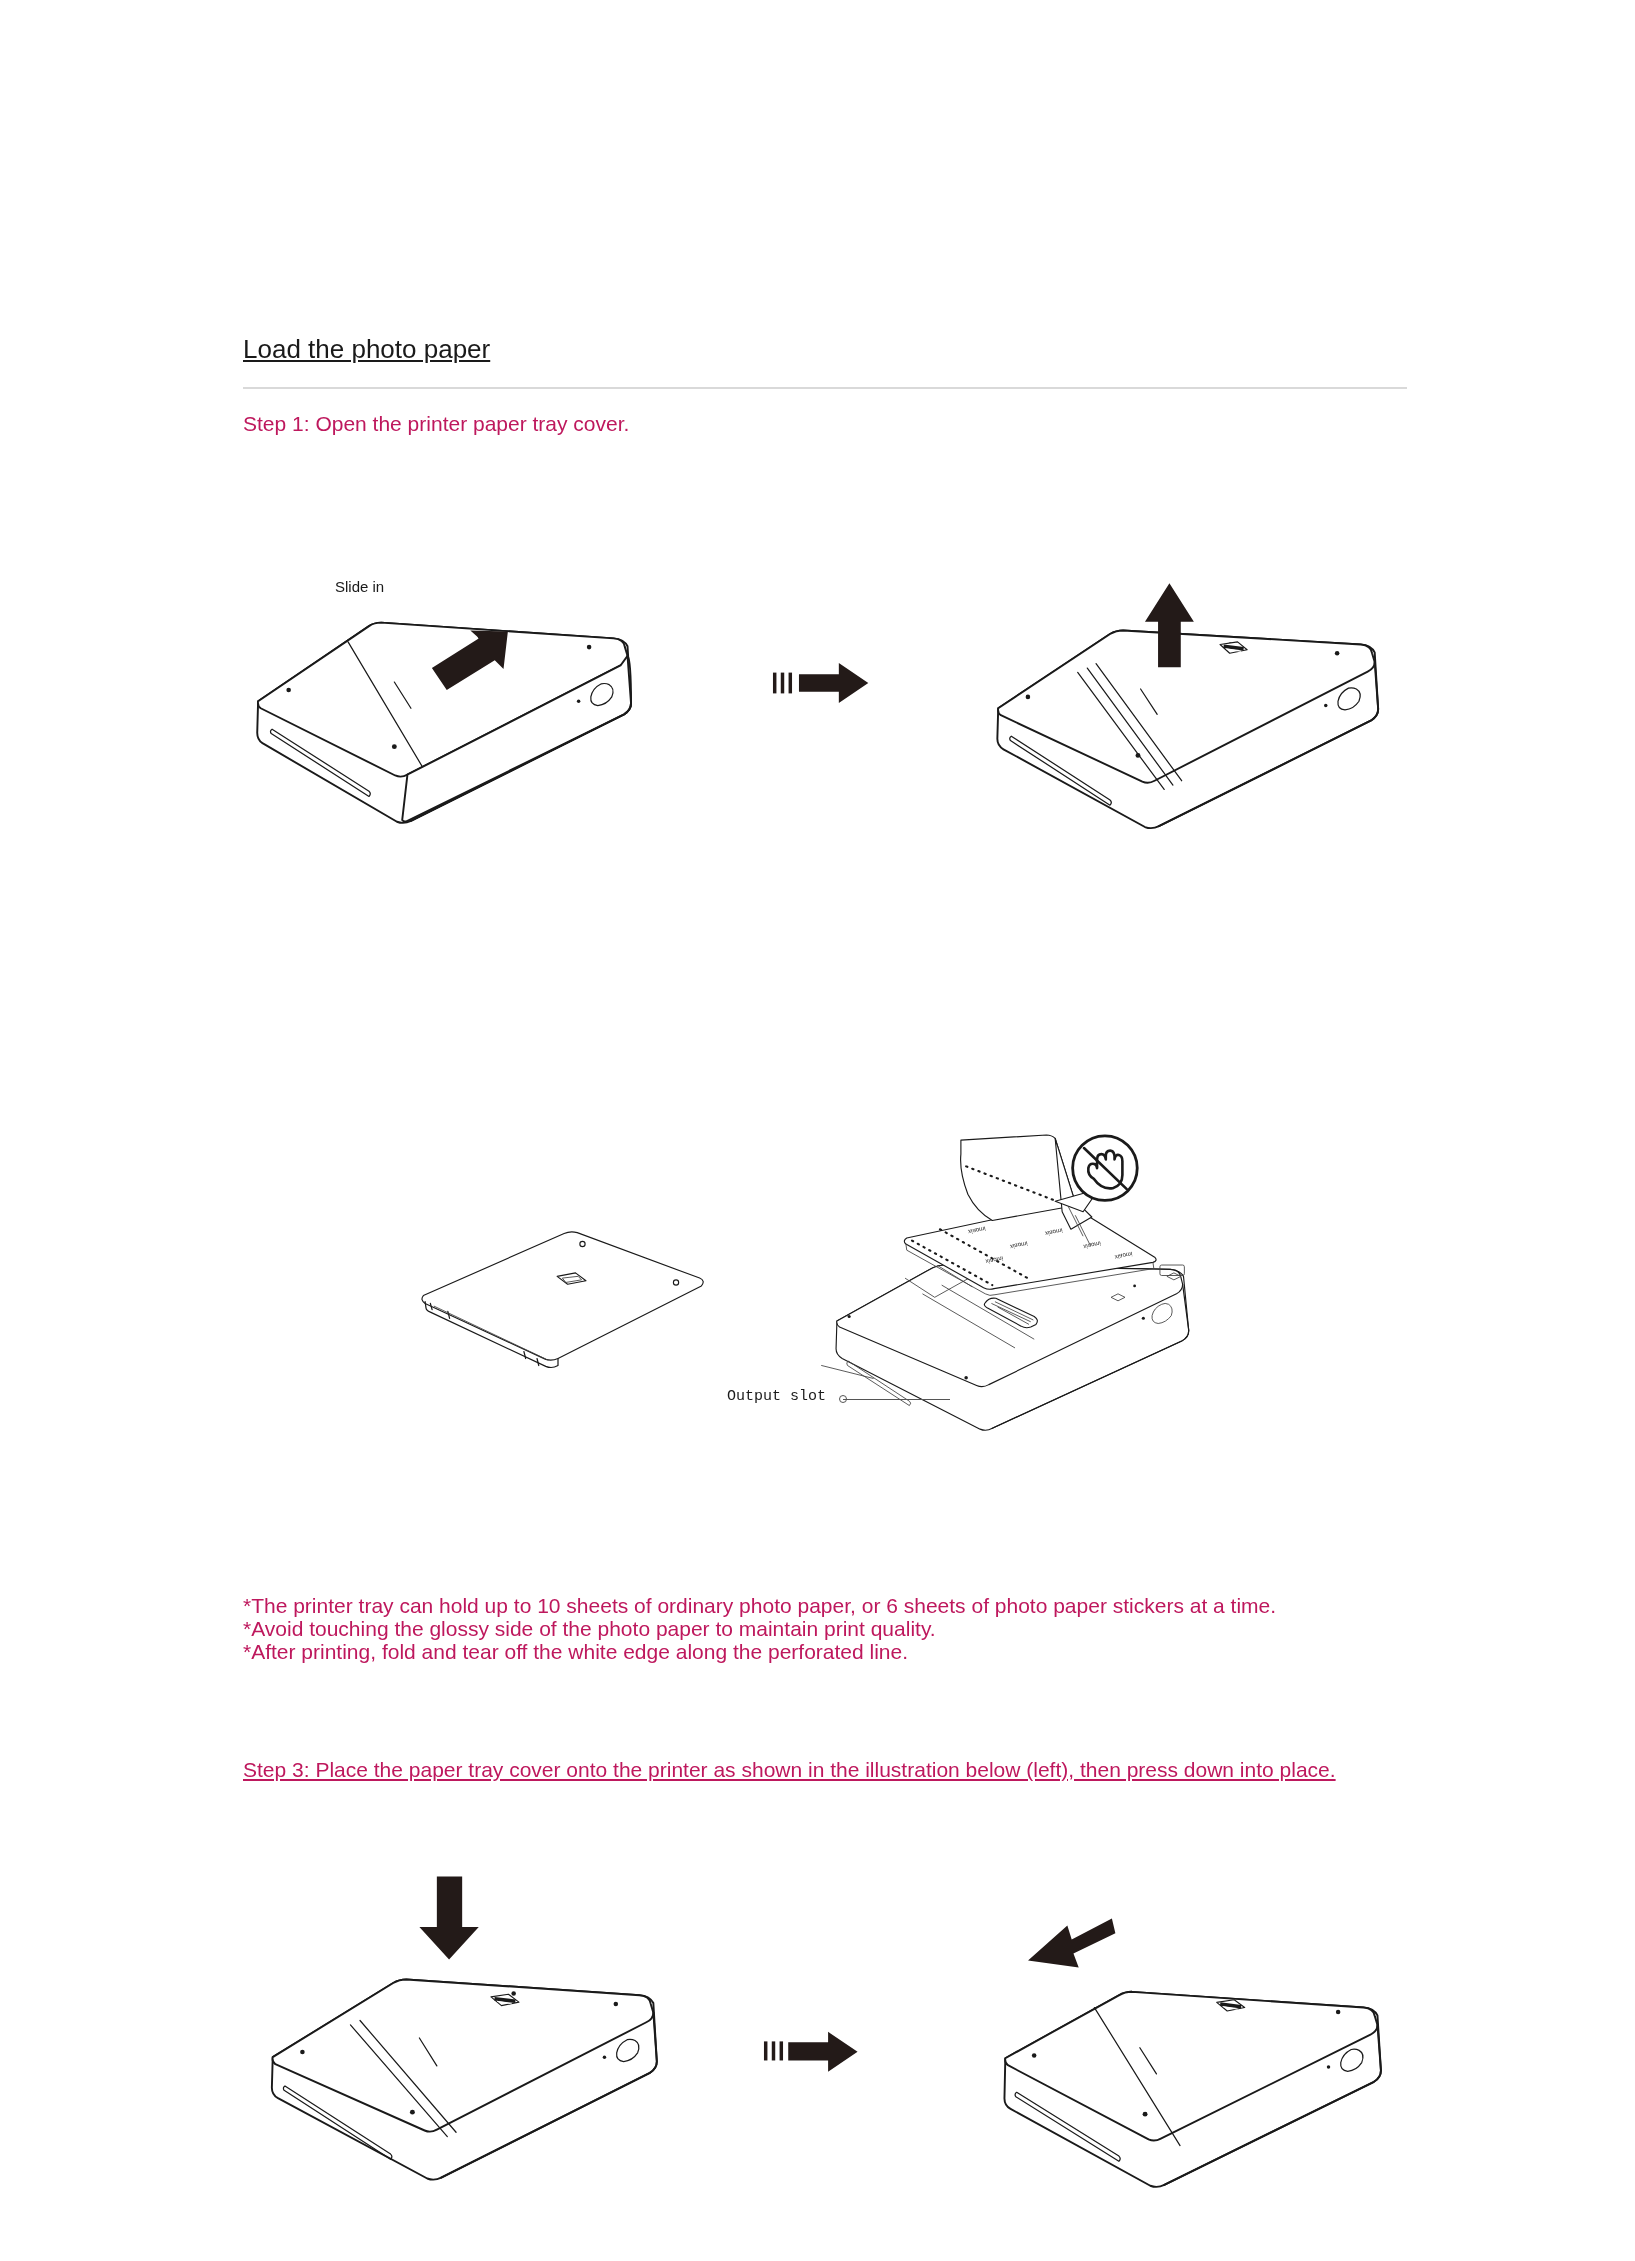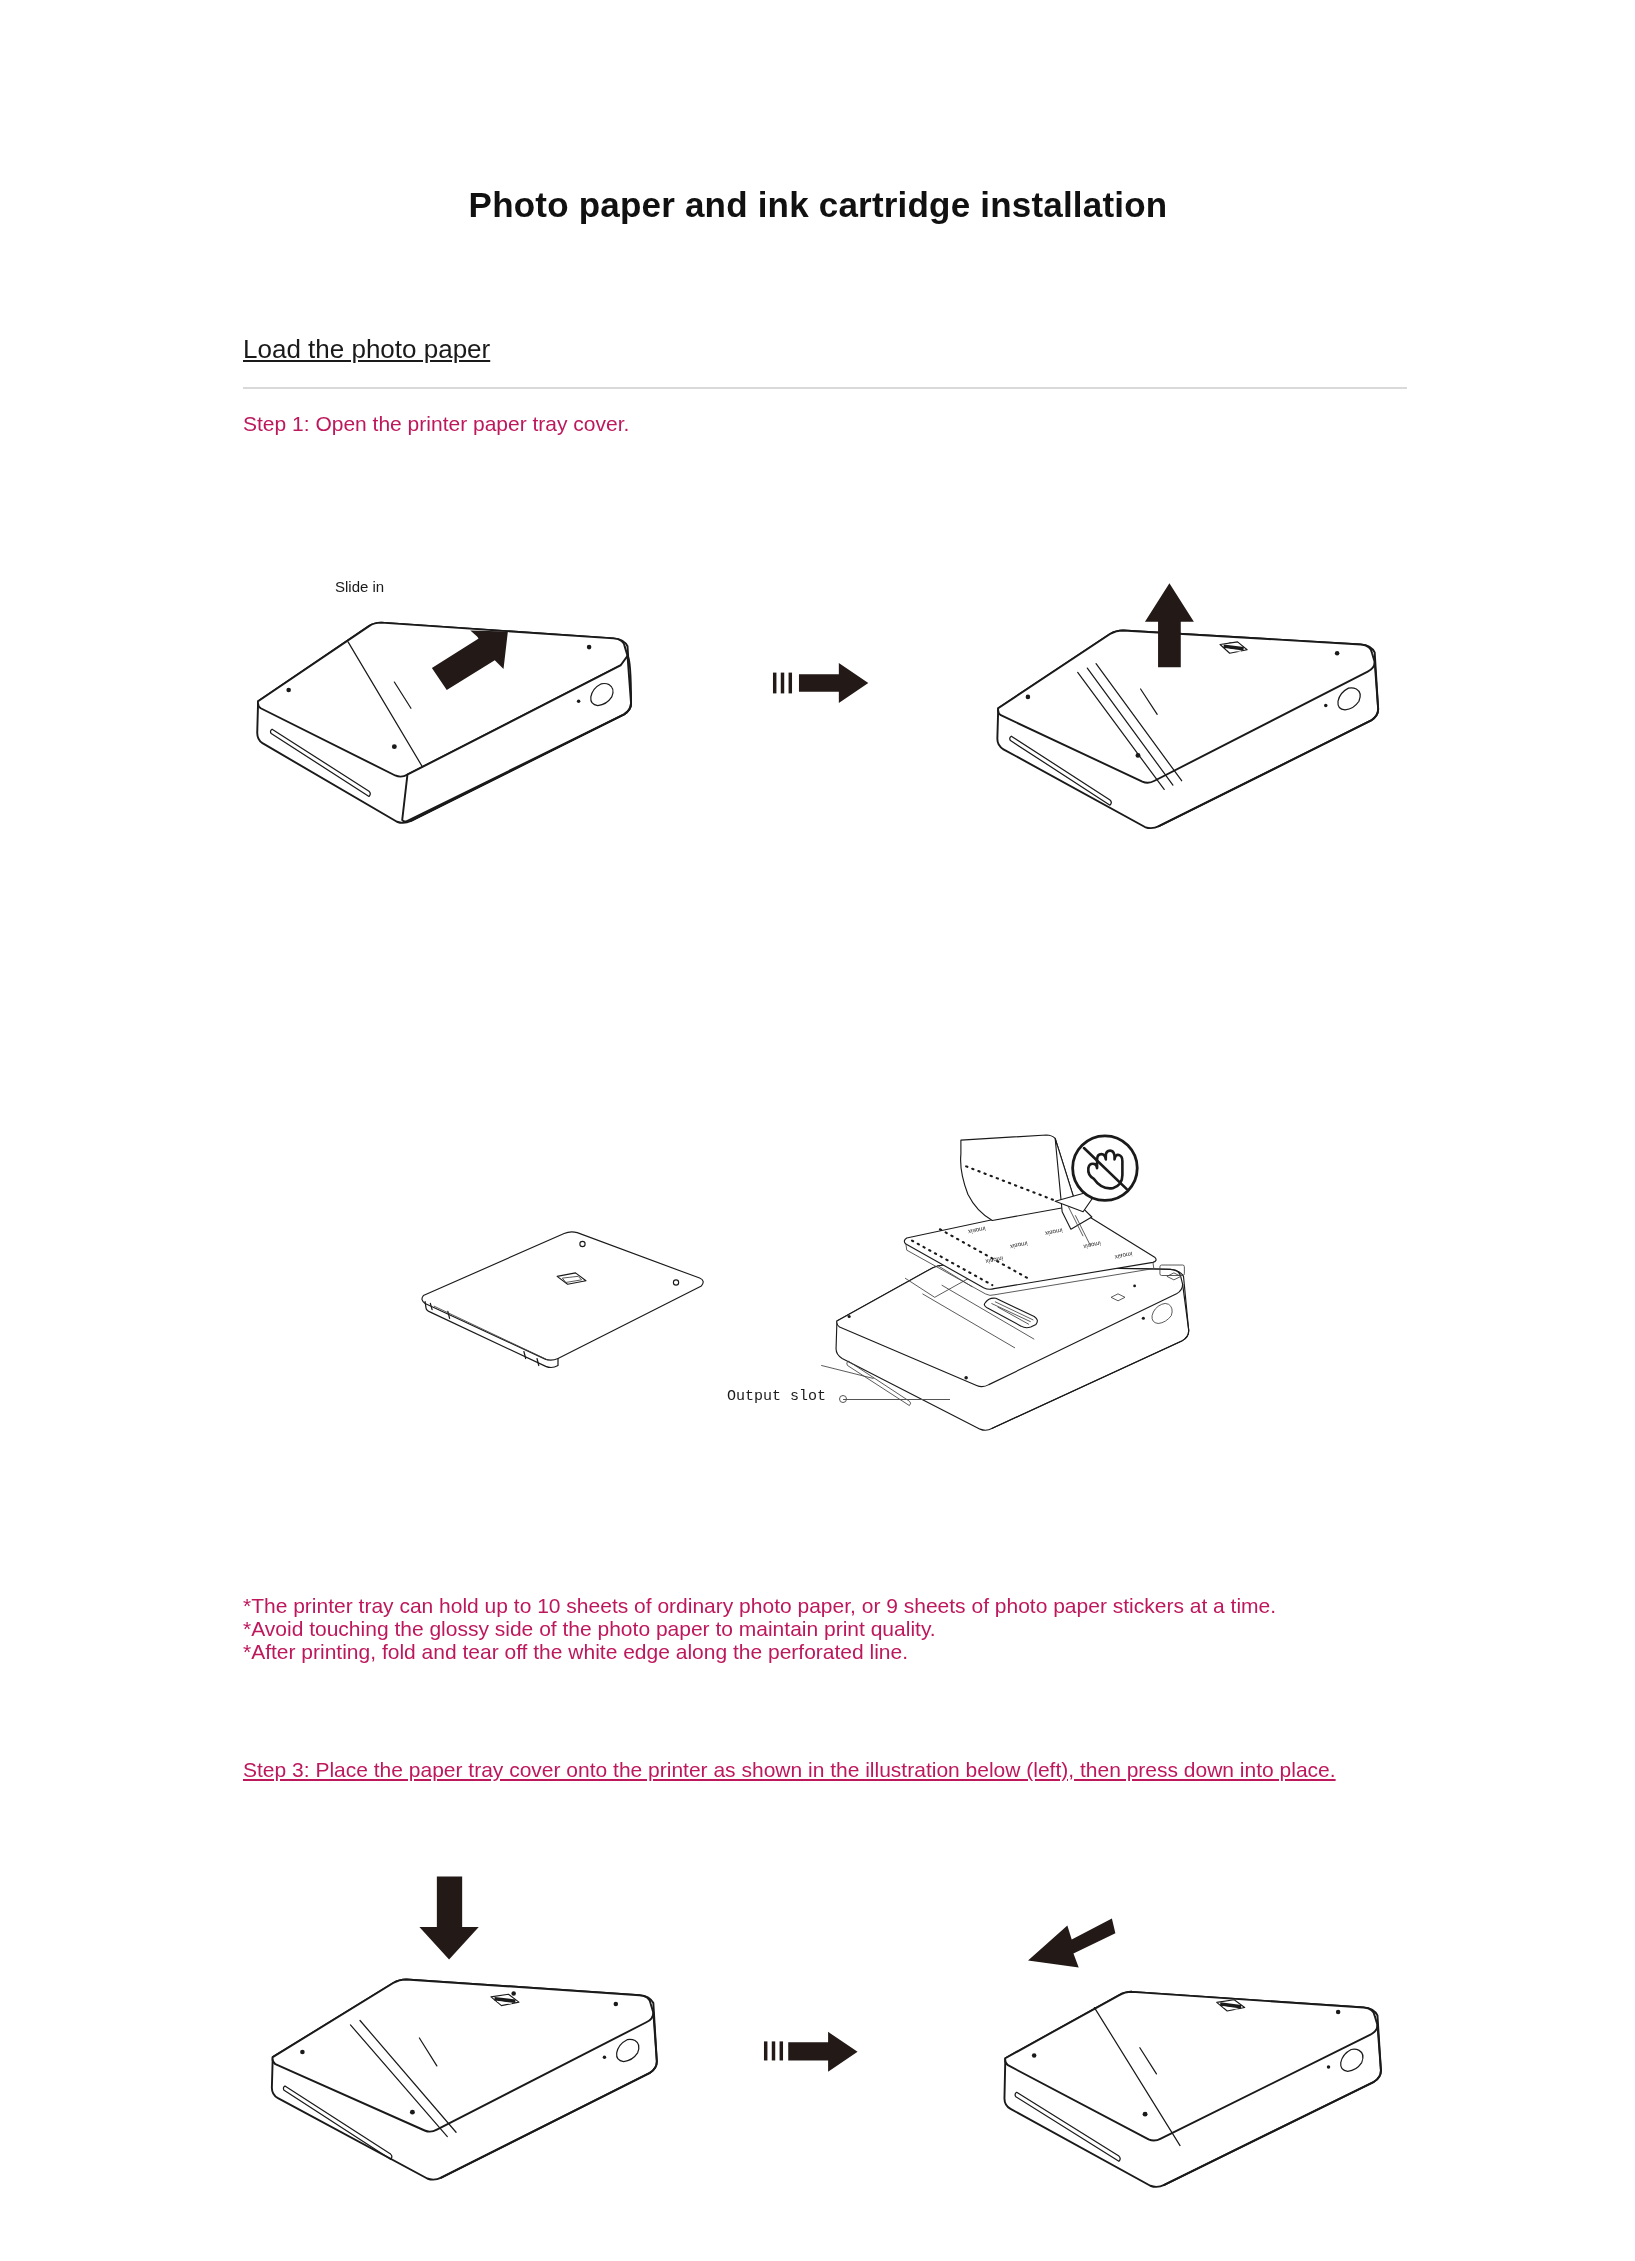--- a/index.html
+++ b/index.html
@@ -110,21 +110,20 @@
   .fill-w-thin { fill: #ffffff; stroke: #1a1a1a; stroke-width: 1.3; stroke-linejoin: round; }
   .solid-arrow { fill: #231a18; }
   .dotline { fill: none; stroke: #1a1a1a; stroke-width: 2.4; stroke-dasharray: 1.5 6; stroke-linecap: round; }
   .brandtext { font-family: "Liberation Sans", sans-serif; font-size: 7px; fill: #1a1a1a; }
 </style>
 </head>
 <body>
 
 <div class="page">
 
-  <div class="doc-title">Photo paper and ink cartridge installation</div>
 
   <div class="section-heading">Load the photo paper</div>
   <div class="divider"></div>
 
   <div class="step-text" id="step1-text">Step 1: Open the printer paper tray cover.</div>
 
   <div class="caption" id="slide-in-caption">Slide in</div>
 
   <div class="figure" id="fig-step1-left">
     <svg viewBox="0 0 470 300" xmlns="http://www.w3.org/2000/svg">
@@ -275,21 +274,21 @@
       </g>
 
       <path class="ln-hair" d="M0 288 L60 303"></path>
     </svg>
   </div>
 
   <div class="caption" id="output-slot-caption">Output slot</div>
   <div class="leader-dot"></div>
   <div class="leader-line"></div>
 
-  <div class="step-text" id="notes-text">*The printer tray can hold up to 10 sheets of ordinary photo paper, or 9 sheets of photo paper stickers at a time.
+  <div class="step-text" id="notes-text">*The printer tray can hold up to 10 sheets of ordinary photo paper, or 6 sheets of photo paper stickers at a time.
 *Avoid touching the glossy side of the photo paper to maintain print quality.
 *After printing, fold and tear off the white edge along the perforated line.</div>
 
   <div class="step-text" id="step3-text">Step 3: Place the paper tray cover onto the printer as shown in the illustration below (left), then press down into place.</div>
 
   <div class="figure" id="fig-step3-left">
     <svg viewBox="0 0 500 370" xmlns="http://www.w3.org/2000/svg">
       <path class="fill-w" d="M12 227 L150 142 Q157 138 165 138 L432 156 Q444 157 448 165 L452 232 Q452 240 444 245 L205 365 Q197 369 189 366 L18 274 Q11 270 11 262 Z"></path>
       <path class="fill-w" d="M12 227 L150 142 Q157 138 165 138 L432 156 Q444 157 445 166 L448 176 Q448 183 440 187 L200 310 Q193 314 186 311 L15 235 Q11 232 12 227 Z"></path>
 

